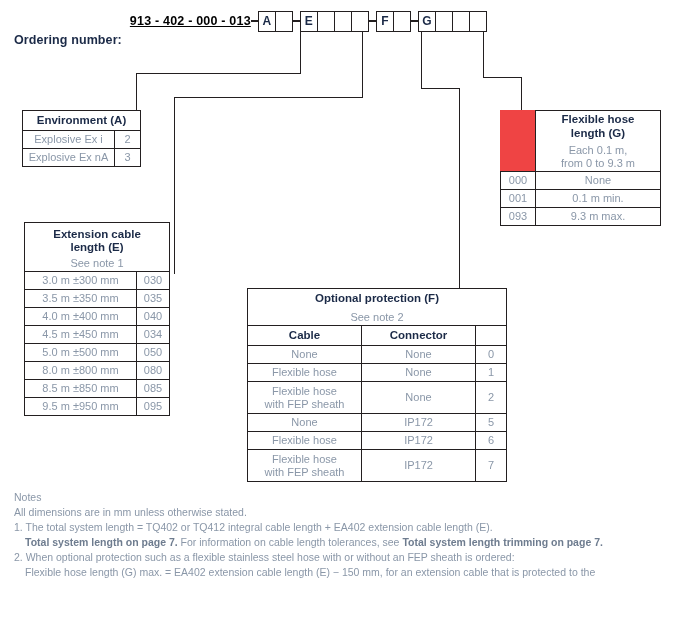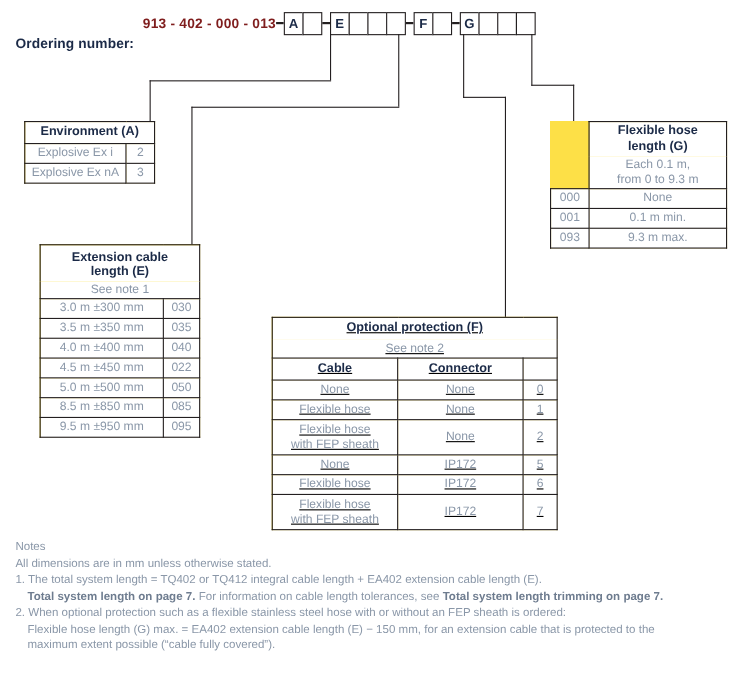--- a/index.html
+++ b/index.html
@@ -10,21 +10,21 @@
   body {
     width: 686px;
     height: 625px;
     position: relative;
     font-family: "Liberation Sans", sans-serif;
     overflow: hidden;
   }
   .tbl {
     position: absolute;
     border-collapse: collapse;
-    background: #fde047;
+    background: #ef4444;
     table-layout: fixed;
   }
   .tbl td, .tbl th {
     border: 1px solid #231f20;
     padding: 0;
     text-align: center;
     vertical-align: middle;
     font-size: 11px;
     color: #8a97a8;
     font-weight: normal;
@@ -58,24 +58,25 @@
     font-size: 12.5px;
     font-weight: bold;
     color: #1b2a47;
     white-space: nowrap;
     letter-spacing: .1px;
     margin-top: 37px;
   }
   #ordering-number {
     font-size: 12.5px;
     font-weight: bold;
-    color: #7f1d1d;
+    color: #000000;
     white-space: nowrap;
     margin-left: 8px;
     letter-spacing: .2px;
+    text-decoration: underline;
   }
   .dash {
     width: 7px;
     height: 2px;
     background: #231f20;
     flex: none;
   }
   .codegroup {
     display: flex;
     flex: none;
@@ -184,21 +185,21 @@
     <td>Explosive Ex i</td>
     <td>2</td>
   </tr>
   <tr>
     <td>Explosive Ex nA</td>
     <td>3</td>
   </tr>
 </tbody>
   </table>
 
-<table class="tbl" style="left:36px; top:222px; width:145px;">
+<table class="tbl" style="left:24px; top:222px; width:145px;">
   <colgroup>
       <col style="width:112px">
       <col style="width:33px">
     </colgroup>
   <tbody>
       <tr>
     <th colspan="2" class="noborder-bottom" style="height:30px; padding-top:3px;">
       <span>Extension cable</span><br>
       <span>length (E)</span>
     </th>
@@ -213,38 +214,42 @@
   <tr>
     <td>3.5 m ±350 mm</td>
     <td>035</td>
   </tr>
   <tr>
     <td>4.0 m ±400 mm</td>
     <td>040</td>
   </tr>
   <tr>
     <td>4.5 m ±450 mm</td>
-    <td>022</td>
+    <td>034</td>
   </tr>
   <tr>
     <td>5.0 m ±500 mm</td>
     <td>050</td>
   </tr>
   <tr>
+    <td>8.0 m ±800 mm</td>
+    <td>080</td>
+  </tr>
+  <tr>
     <td>8.5 m ±850 mm</td>
     <td>085</td>
   </tr>
   <tr>
     <td>9.5 m ±950 mm</td>
     <td>095</td>
   </tr>
 </tbody>
   </table>
 
-<table class="tbl" style="left:247px; top:288px; width:259px;text-decoration:underline;">
+<table class="tbl" style="left:247px; top:288px; width:259px;">
   <colgroup>
       <col style="width:114px">
       <col style="width:114px">
       <col style="width:31px">
     </colgroup>
   <tbody>
       <tr>
     <th colspan="3" class="noborder-bottom" style="height:20px;">Optional protection (F)</th>
   </tr>
   <tr>
@@ -325,14 +330,13 @@
 </tbody>
   </table>
 
 <div id="notes">
   <div class="nline">Notes</div>
   <div class="nline">All dimensions are in mm unless otherwise stated.</div>
   <div class="nline">1. The total system length = TQ402 or TQ412 integral cable length + EA402 extension cable length (E).</div>
   <div class="nline ind"><b>Total system length on page 7.</b><span> For information on cable length tolerances, see </span><b>Total system length trimming on page 7.</b></div>
   <div class="nline">2. When optional protection such as a flexible stainless steel hose with or without an FEP sheath is ordered:</div>
   <div class="nline ind">Flexible hose length (G) max. = EA402 extension cable length (E) − 150 mm, for an extension cable that is protected to the</div>
-  <div class="nline ind">maximum extent possible (“cable fully covered”).</div>
 </div>
 
 </body></html>

